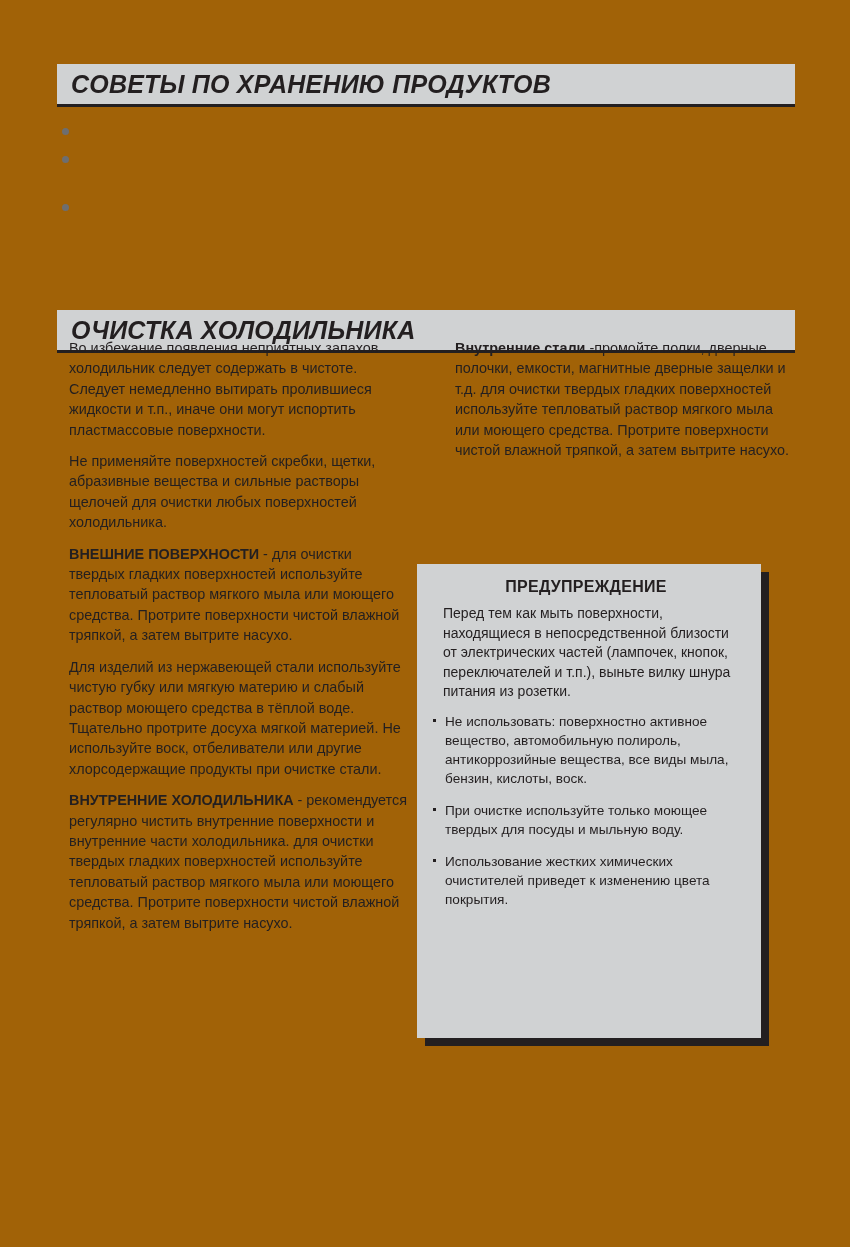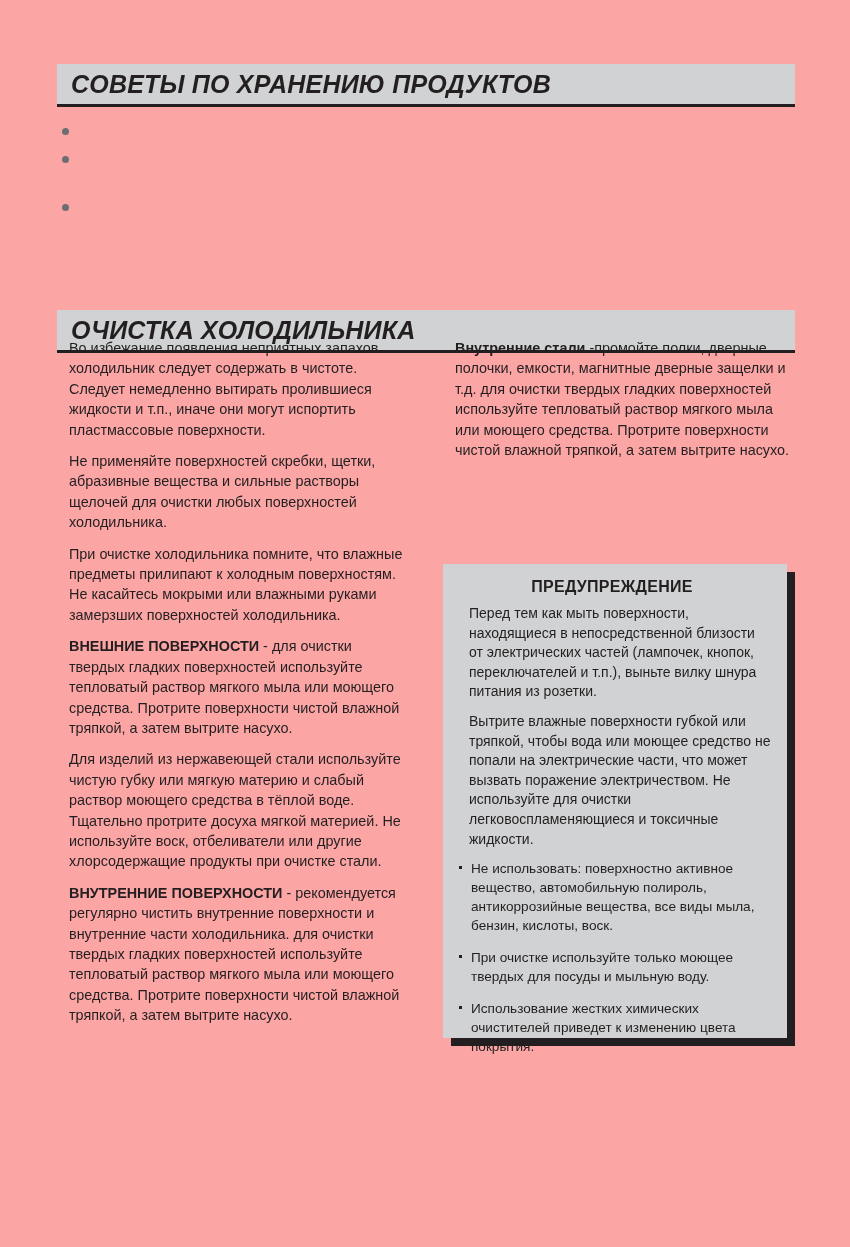--- a/index.html
+++ b/index.html
@@ -14,21 +14,21 @@
     font-family: "Liberation Sans", sans-serif;
     color: #231f20;
     overflow: hidden;
   }
 
   .page {
     position: absolute;
     left: 0; top: 0;
     width: 850px;
     height: 1247px;
-    background: #fca5a5;
+    background: #a16207;
   }
 
   
   .section-bar {
     position: absolute;
     left: 57px;
     width: 738px;
     height: 40px;
     background: #d0d2d3;
     border-bottom: 3px solid #231f20;
@@ -93,21 +93,21 @@
   }
   p.body:last-child { margin-bottom: 0; }
 
   .lead {
     font-weight: bold;
   }
 
   
   .warning-wrap {
     position: absolute;
-    left: 443px;
+    left: 417px;
     top: 564px;
     width: 352px;
     height: 482px;
   }
   .warning-shadow {
     position: absolute;
     left: 8px;
     top: 8px;
     width: 344px;
     height: 474px;
@@ -177,38 +177,36 @@
 
   <div class="section-bar" id="bar-cleaning">
     <div class="section-title">ОЧИСТКА ХОЛОДИЛЬНИКА</div>
   </div>
 
   <div class="columns">
 
     <div class="col col-left">
       <p class="body"><span>Во избежание появления неприятных запахов холодильник следует содержать в чистоте. Следует немедленно вытирать пролившиеся жидкости и т.п., иначе они могут испортить пластмассовые поверхности.</span></p>
       <p class="body"><span>Не применяйте поверхностей скребки, щетки, абразивные вещества и сильные растворы щелочей для очистки любых поверхностей холодильника.</span></p>
-      <p class="body"><span>При очистке холодильника помните, что влажные предметы прилипают к холодным поверхностям. Не касайтесь мокрыми или влажными руками замерзших поверхностей холодильника.</span></p>
       <p class="body"><span class="lead">ВНЕШНИЕ ПОВЕРХНОСТИ</span><span> - для очистки твердых гладких поверхностей используйте тепловатый раствор мягкого мыла или моющего средства. Протрите поверхности чистой влажной тряпкой, а затем вытрите насухо.</span></p>
       <p class="body"><span>Для изделий из нержавеющей стали используйте чистую губку или мягкую материю и слабый раствор моющего средства в тёплой воде. Тщательно протрите досуха мягкой материей. Не используйте воск, отбеливатели или другие хлорсодержащие продукты при очистке стали.</span></p>
-      <p class="body"><span class="lead">ВНУТРЕННИЕ ПОВЕРХНОСТИ</span><span> - рекомендуется регулярно чистить внутренние поверхности и внутренние части холодильника. для очистки твердых гладких поверхностей используйте тепловатый раствор мягкого мыла или моющего средства. Протрите поверхности чистой влажной тряпкой, а затем вытрите насухо.</span></p>
+      <p class="body"><span class="lead">ВНУТРЕННИЕ ХОЛОДИЛЬНИКА</span><span> - рекомендуется регулярно чистить внутренние поверхности и внутренние части холодильника. для очистки твердых гладких поверхностей используйте тепловатый раствор мягкого мыла или моющего средства. Протрите поверхности чистой влажной тряпкой, а затем вытрите насухо.</span></p>
     </div>
 
     <div class="col col-right">
       <p class="body"><span class="lead">Внутренние стали</span><span> -промойте полки, дверные полочки, емкости, магнитные дверные защелки и т.д. для очистки твердых гладких поверхностей используйте тепловатый раствор мягкого мыла или моющего средства. Протрите поверхности чистой влажной тряпкой, а затем вытрите насухо.</span></p>
     </div>
 
   </div>
 
   <div class="warning-wrap">
     <div class="warning-shadow"></div>
     <div class="warning-box">
       <div class="warning-title">ПРЕДУПРЕЖДЕНИЕ</div>
       <p class="body">Перед тем как мыть поверхности, находящиеся в непосредственной близости от электрических частей (лампочек, кнопок, переключателей и т.п.), выньте вилку шнура питания из розетки.</p>
-      <p class="body">Вытрите влажные поверхности губкой или тряпкой, чтобы вода или моющее средство не попали на электрические части, что может вызвать поражение электричеством. Не используйте для очистки легковоспламеняющиеся и токсичные жидкости.</p>
       <ul class="warn-list">
         <li><span class="dot"></span><span>Не использовать: поверхностно активное вещество, автомобильную полироль, антикоррозийные вещества, все виды мыла, бензин, кислоты, воск.</span></li>
         <li><span class="dot"></span><span>При очистке используйте только моющее твердых для посуды и мыльную воду.</span></li>
         <li><span class="dot"></span><span>Использование жестких химических очистителей приведет к изменению цвета покрытия.</span></li>
       </ul>
     </div>
   </div>
 
 </div>
 

